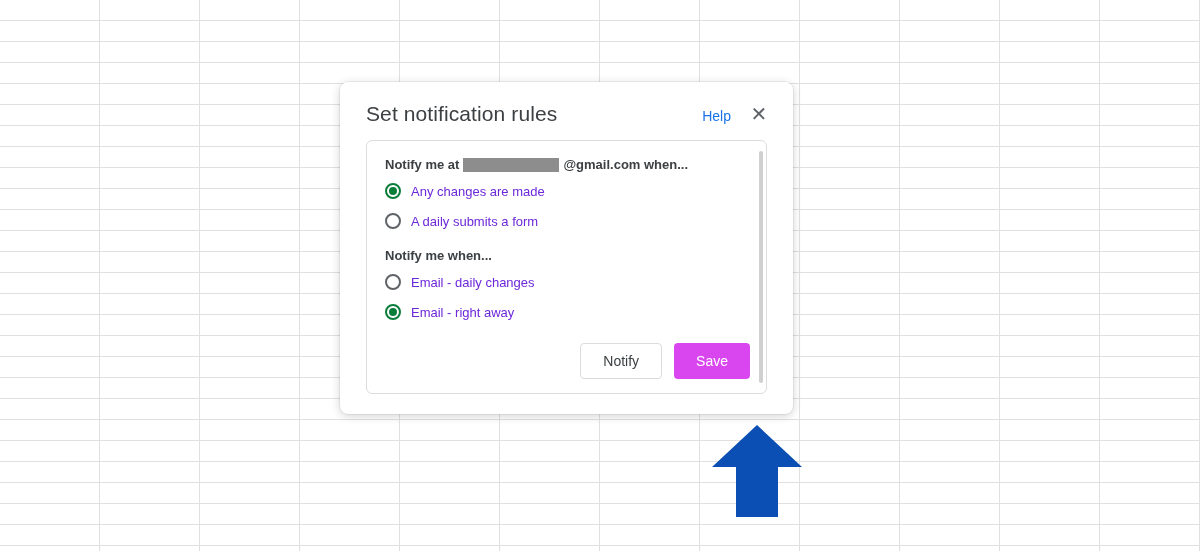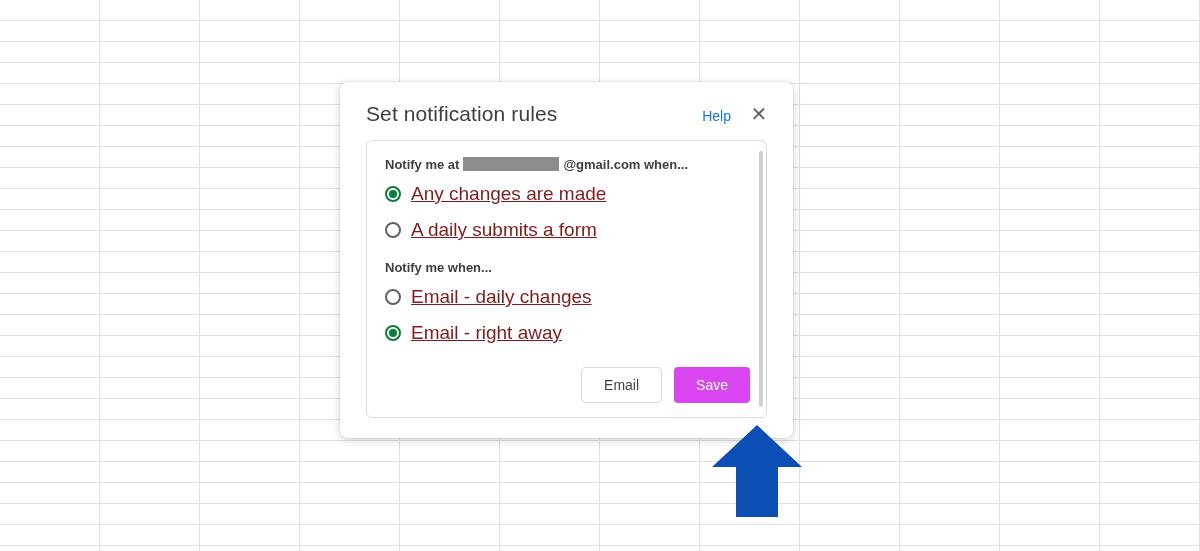--- a/index.html
+++ b/index.html
@@ -85,20 +85,21 @@
       border-radius: 6px;
       padding: 16px 16px 14px 18px;
       position: relative;
     }
     .section-head {
       font-size: 13px;
       color: #3c4043;
       font-weight: 700;
       margin-bottom: 4px;
       display: flex;
+      align-items: center;
       gap: 4px;
     }
     .redacted {
       display: inline-block;
       width: 96px;
       height: 14px;
       background: #8d8d8d;
       vertical-align: middle;
     }
     .radio-row {
@@ -121,23 +122,22 @@
       border-color: #0b7d3a;
     }
     .radio.selected::after {
       content: "";
       width: 8px;
       height: 8px;
       border-radius: 50%;
       background: #0b7d3a;
     }
     .radio-label {
-      font-size: 19px;
-      color: #7f1d1d;
-      text-decoration: underline;
+      font-size: 13px;
+      color: #6d28d9;
     }
     .section2-head {
       font-size: 13px;
       color: #3c4043;
       font-weight: 700;
       margin-top: 12px;
       margin-bottom: 4px;
     }
     .button-row {
       display: flex;
@@ -600,21 +600,21 @@
       <div class="radio-row">
         <span class="radio"></span>
         <span class="radio-label">Email - daily changes</span>
       </div>
       <div class="radio-row">
         <span class="radio selected"></span>
         <span class="radio-label">Email - right away</span>
       </div>
 
       <div class="button-row">
-        <button class="btn btn-cancel">Email</button>
+        <button class="btn btn-cancel">Notify</button>
         <button class="btn btn-save">Save</button>
       </div>
     </div>
   </div>
 </div>
 
 <svg class="arrow" viewBox="0 0 90 92">
   <path d="M45 0 L90 42 L66 42 L66 92 L24 92 L24 42 L0 42 Z" fill="#0b4fb5"></path>
 </svg>
 

